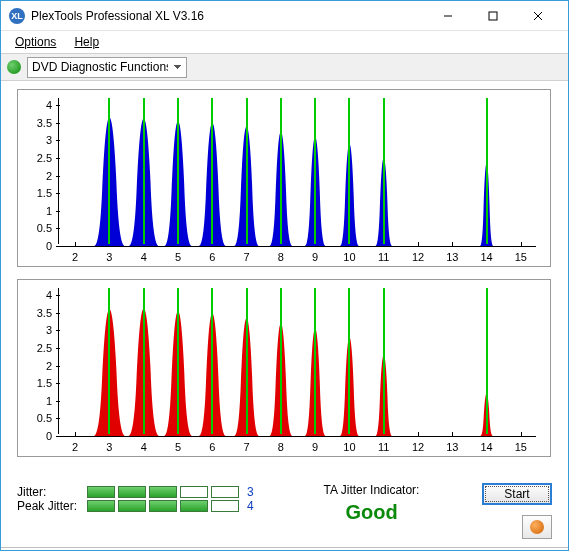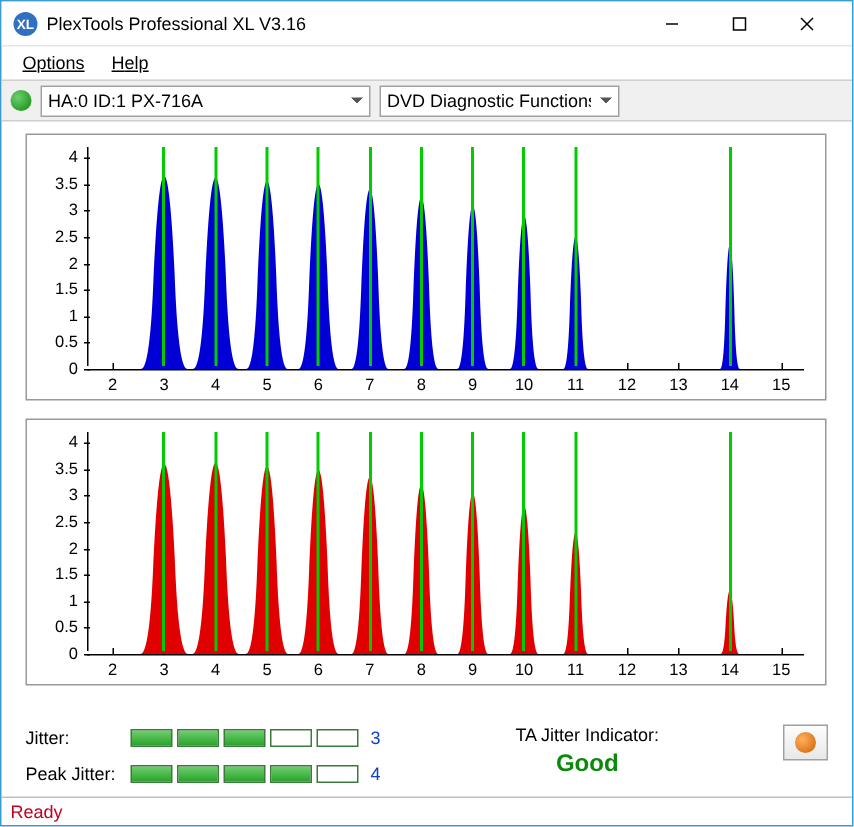--- a/index.html
+++ b/index.html
@@ -18,30 +18,30 @@
 .funcsel{width:160px}
 .testsel{width:130px}
 .content{padding:8px 16px 4px 16px}
 .chart{width:534px;height:178px;border:1px solid #999;background:#fff;position:relative;margin-bottom:12px}
 .tick-y{position:absolute;left:38px;width:4px;height:1px;background:#000}
 .tick-x{position:absolute;bottom:20px;width:1px;height:4px;background:#000}
 .baseline{position:absolute;left:40px;right:14px;height:1px;background:#000}
 .yaxisline{position:absolute;top:8px;bottom:22px;width:1px;left:40px;background:#000}
 .gline{position:absolute;top:0;bottom:0;width:2px;background:#0c0;z-index:3}
 .bottom{display:flex;padding:4px 16px 8px 16px;align-items:flex-start}
-.metrics{display:flex;flex-direction:column;gap:10px;padding-top:8px}
+.metrics{display:flex;flex-direction:column;padding-top:8px}
 .metric{display:flex;align-items:center;gap:8px}
 .metric .lbl{width:62px;text-align:left;color:#000}
 .bars{display:flex;gap:3px}
 .bar{width:28px;height:12px;border:1px solid #3a7a3a;background:#fff}
 .bar.on{background:linear-gradient(#6fcf6f,#2aa22a)}
 .metric .val{color:#1040c0;width:14px;text-align:left}
 .quality{flex:1;display:flex;flex-direction:column;align-items:center;padding-top:6px}
 .quality .qlbl{color:#000;margin-bottom:4px}
-.quality .qval{color:#0a8a0a;font-size:16px;font-weight:bold}
+.quality .qval{color:#0a8a0a;font-size:20px;font-weight:bold}
 .actions{display:flex;flex-direction:column;gap:10px;align-items:flex-end;padding-top:6px}
 .btn{width:70px;height:22px;border:1px solid #888;background:linear-gradient(#fdfdfd,#e6e6e6);cursor:pointer;font-size:12px}
 .btn.primary{border:2px solid #2a7fd4;outline:1px dotted #555;outline-offset:-4px}
 .iconbtn{width:30px;height:24px;border:1px solid #a0a0a0;background:linear-gradient(#fdfdfd,#e8e8e8);display:flex;align-items:center;justify-content:center;cursor:pointer}
 .iconbtn .g{width:14px;height:14px;background:radial-gradient(circle at 35% 35%,#ffb060,#d06000);border-radius:50%}
 .status{height:20px;border-top:1px solid #c0c0c0;padding:2px 6px;color:#c00020;font-size:11px}
 </style>
 </head>
 <body>
 
@@ -66,21 +66,20 @@
   </div>
 </div>
 
 <div class="menubar">
   <div class="menuitem"><span>O</span><span>ptions</span></div>
   <div class="menuitem"><span>H</span><span>elp</span></div>
 </div>
 
 <div class="toolbar">
   <div class="circle"></div>
-  <select class="combo drivesel"><option>HA:0 ID:1   PX-716A</option></select>
   <select class="combo funcsel"><option>DVD Diagnostic Functions</option></select>
 </div>
 
 <div class="content">
   <div class="chart" id="chart0">
       <div class="baseline" style="top: 156px;"></div>
       <div class="yaxisline"></div>
       <div style="position: absolute; right: 498px; top: 156px; transform: translateY(-50%); font-size: 11px;">0</div>
       <div class="tick-y" style="top: 156px;"></div>
       <div style="position: absolute; right: 498px; top: 138.381px; transform: translateY(-50%); font-size: 11px;">0.5</div>
@@ -247,20 +246,21 @@
           <div class="bar"></div>
         </div>
       <div class="val">4</div>
     </div>
   </div>
   <div class="quality">
     <div class="qlbl">TA Jitter Indicator:</div>
     <div class="qval">Good</div>
   </div>
   <div class="actions">
+    <button class="btn primary">Start</button>
     <div class="iconbtn">
         <div class="g"></div>
       </div>
   </div>
 </div>
 
 <div class="status">
   <span>Ready</span>
 </div>
 

